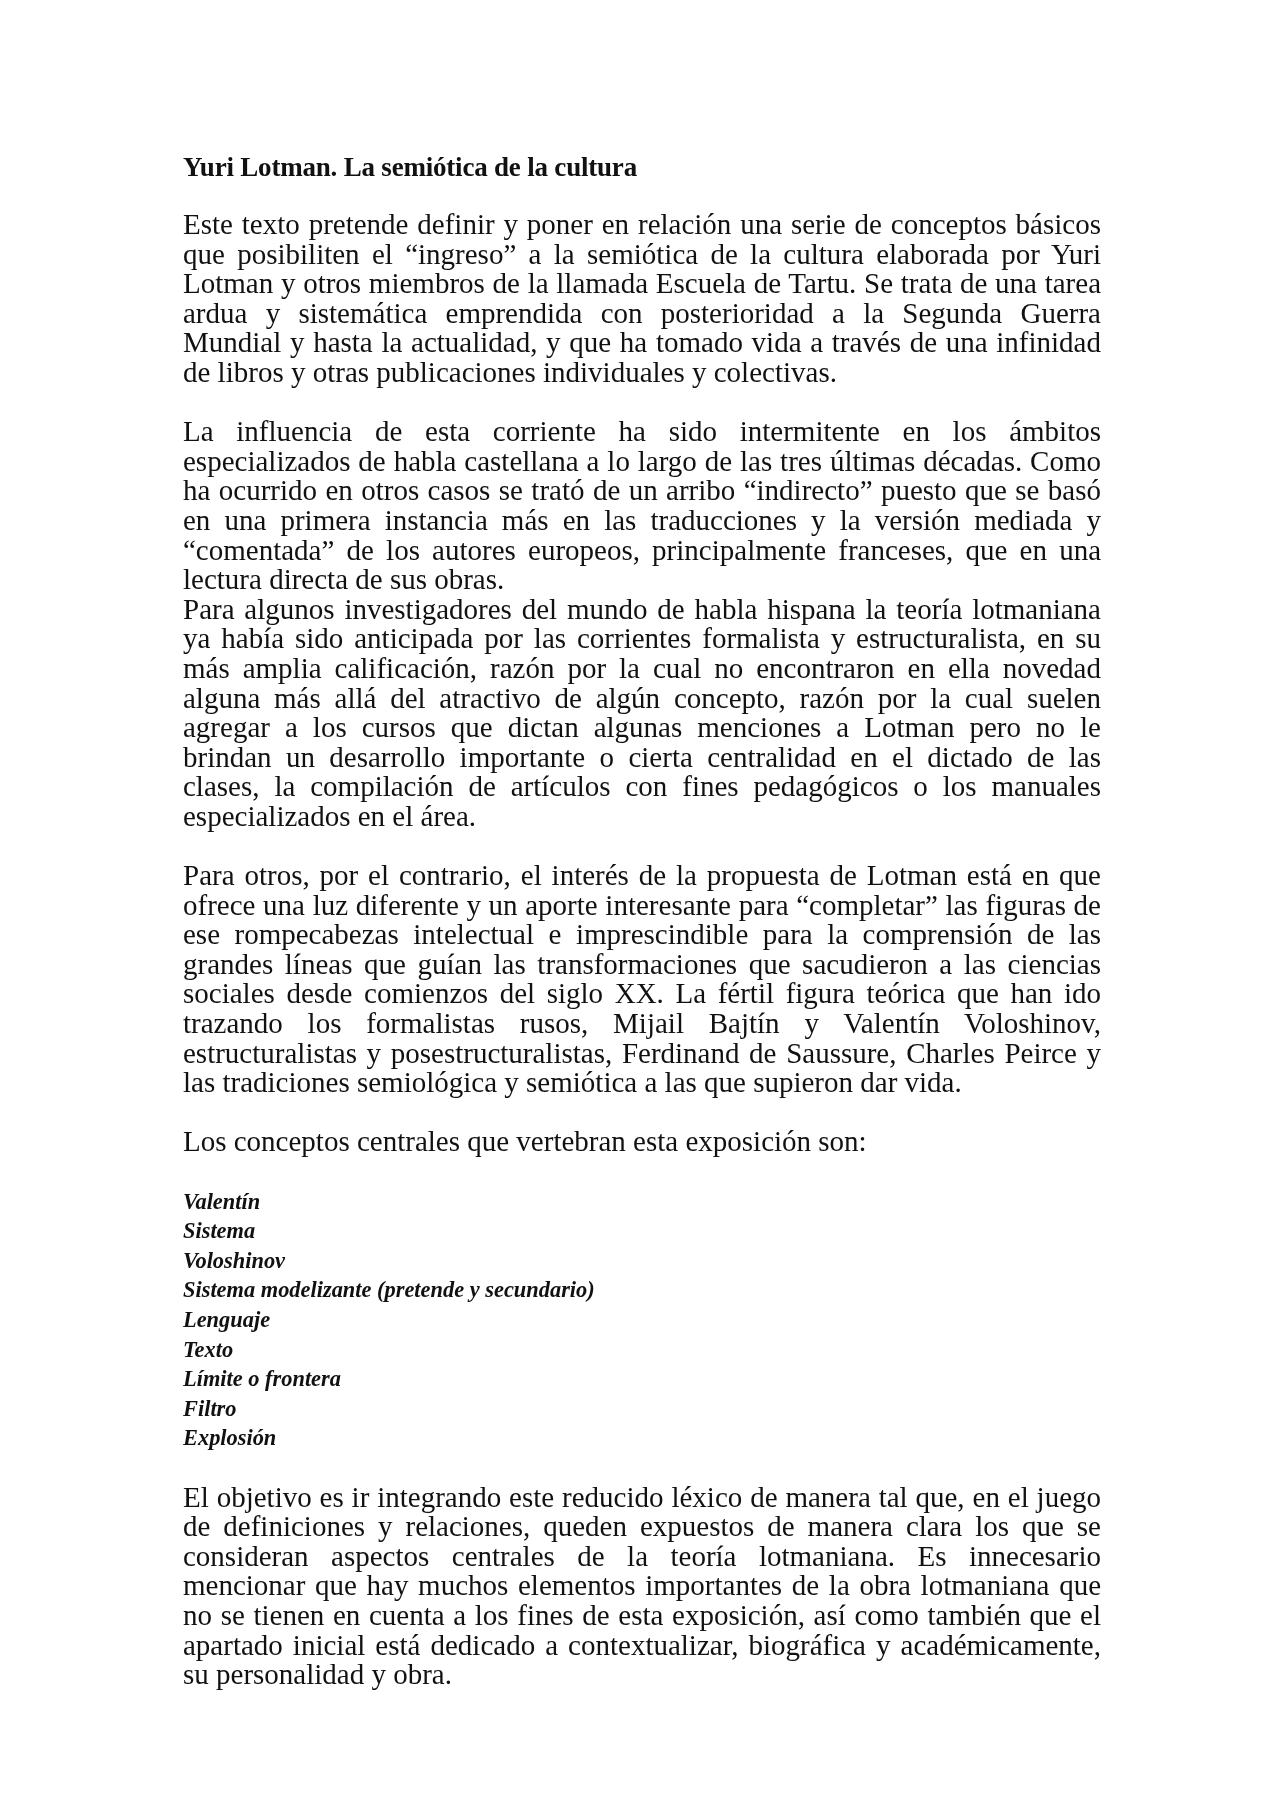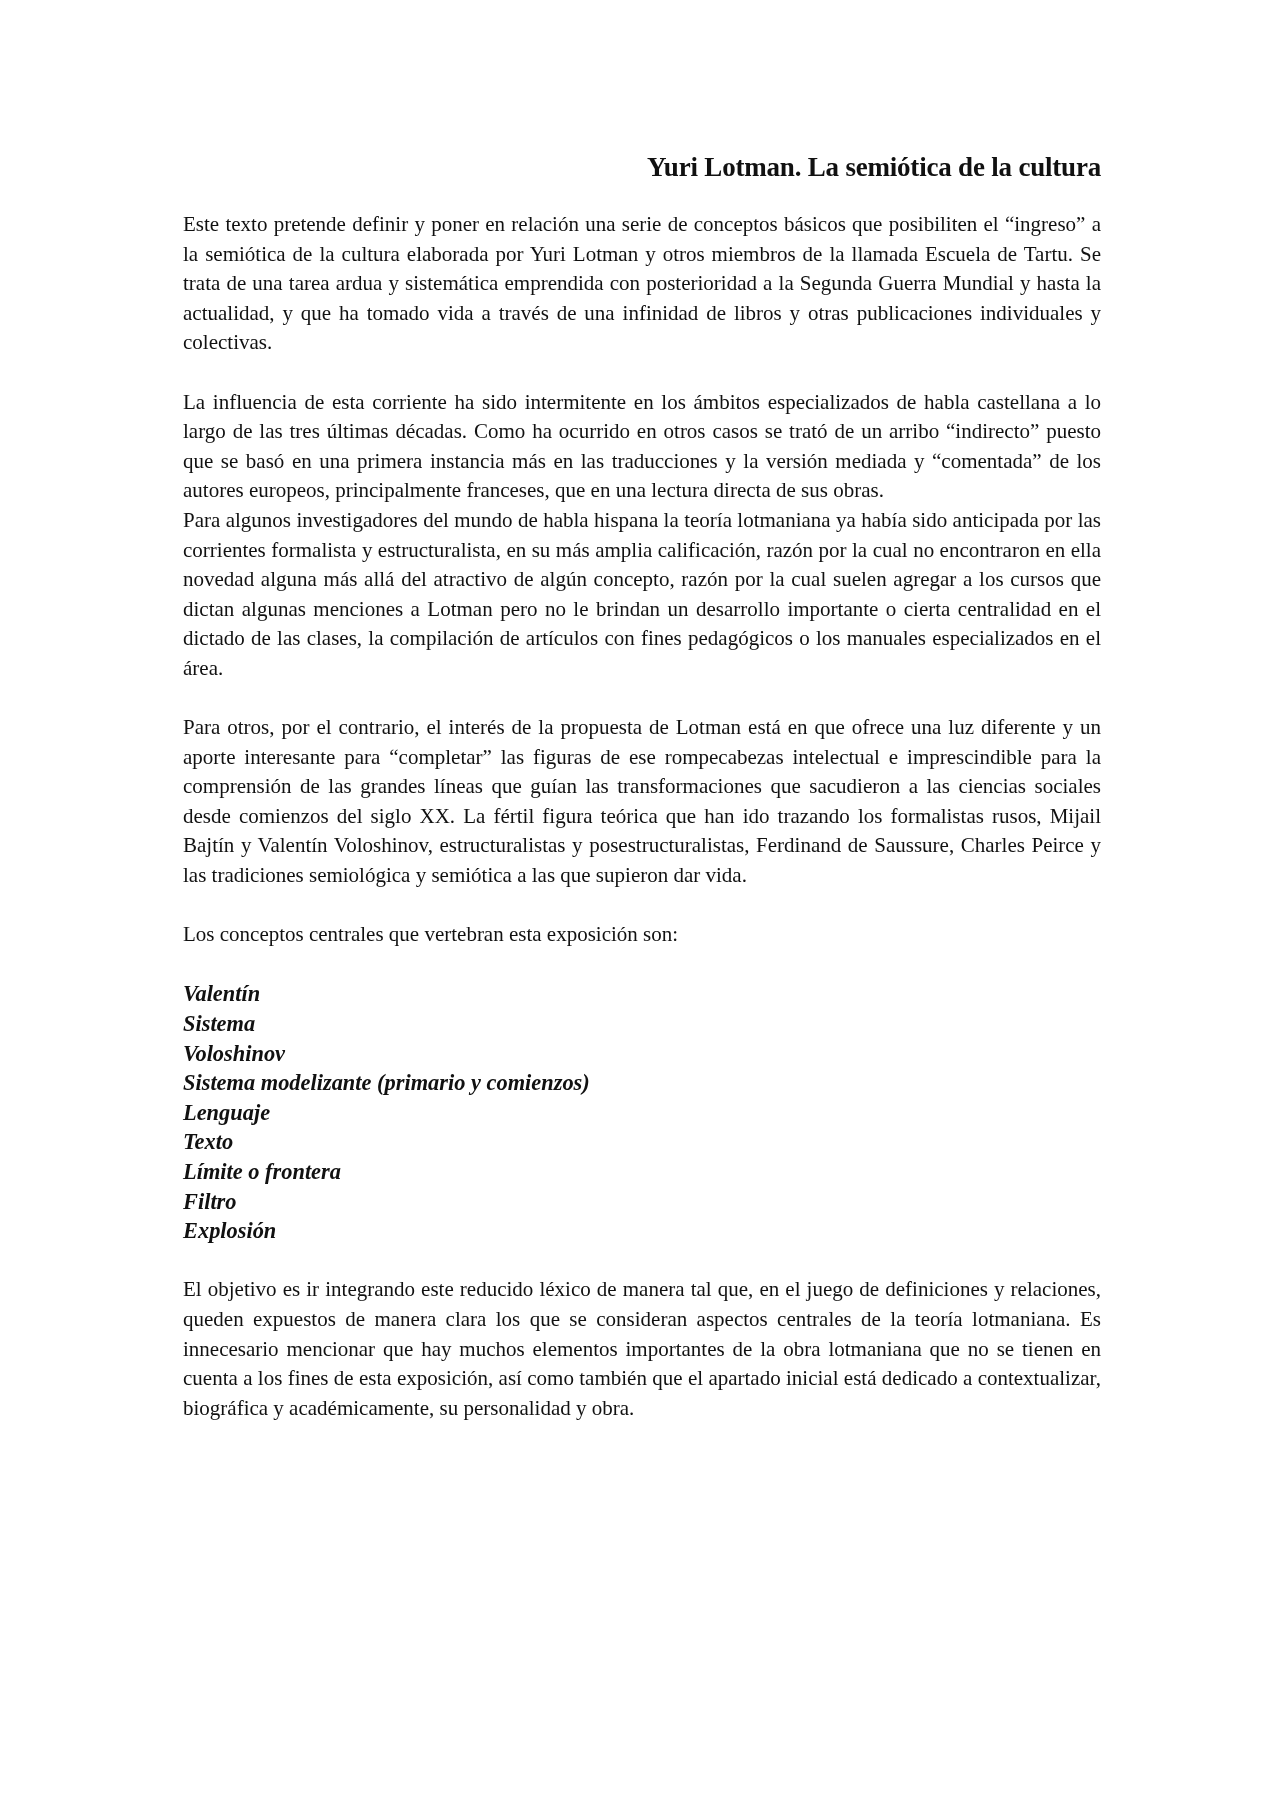--- a/index.html
+++ b/index.html
@@ -20,24 +20,23 @@
       left: 183px;
       top: 150px;
       width: 918px;
     }
     .title {
       font-weight: bold;
       font-size: 27px;
       line-height: 34px;
       margin: 0 0 26px 0;
       letter-spacing: -0.2px;
-      text-align: right;
     }
     .para {
-      font-size: 21px;
+      font-size: 29px;
       line-height: 29.6px;
       text-align: justify;
       margin: 0;
       white-space: normal;
     }
     .gap {
       height: 29.6px;
     }
     .concepts {
       list-style: none;
@@ -67,21 +66,21 @@
   <p class="para">Para otros, por el contrario, el interés de la propuesta de Lotman está en que ofrece una luz diferente y un aporte interesante para “completar” las figuras de ese rompecabezas intelectual e imprescindible para la comprensión de las grandes líneas que guían las transformaciones que sacudieron a las ciencias sociales desde comienzos del siglo XX. La fértil figura teórica que han ido trazando los formalistas rusos, Mijail Bajtín y Valentín Voloshinov, estructuralistas y posestructuralistas, Ferdinand de Saussure, Charles Peirce y las tradiciones semiológica y semiótica a las que supieron dar vida.</p>
   <div class="gap"></div>
 
   <p class="para">Los conceptos centrales que vertebran esta exposición son:</p>
   <div class="gap"></div>
 
   <ul class="concepts">
     <li>Valentín</li>
     <li>Sistema</li>
     <li>Voloshinov</li>
-    <li>Sistema modelizante (primario y comienzos)</li>
+    <li>Sistema modelizante (pretende y secundario)</li>
     <li>Lenguaje</li>
     <li>Texto</li>
     <li>Límite o frontera</li>
     <li>Filtro</li>
     <li>Explosión</li>
   </ul>
   <div class="gap"></div>
 
   <p class="para">El objetivo es ir integrando este reducido léxico de manera tal que, en el juego de definiciones y relaciones, queden expuestos de manera clara los que se consideran aspectos centrales de la teoría lotmaniana. Es innecesario mencionar que hay muchos elementos importantes de la obra lotmaniana que no se tienen en cuenta a los fines de esta exposición, así como también que el apartado inicial está dedicado a contextualizar, biográfica y académicamente, su personalidad y obra.</p>
 </div>

